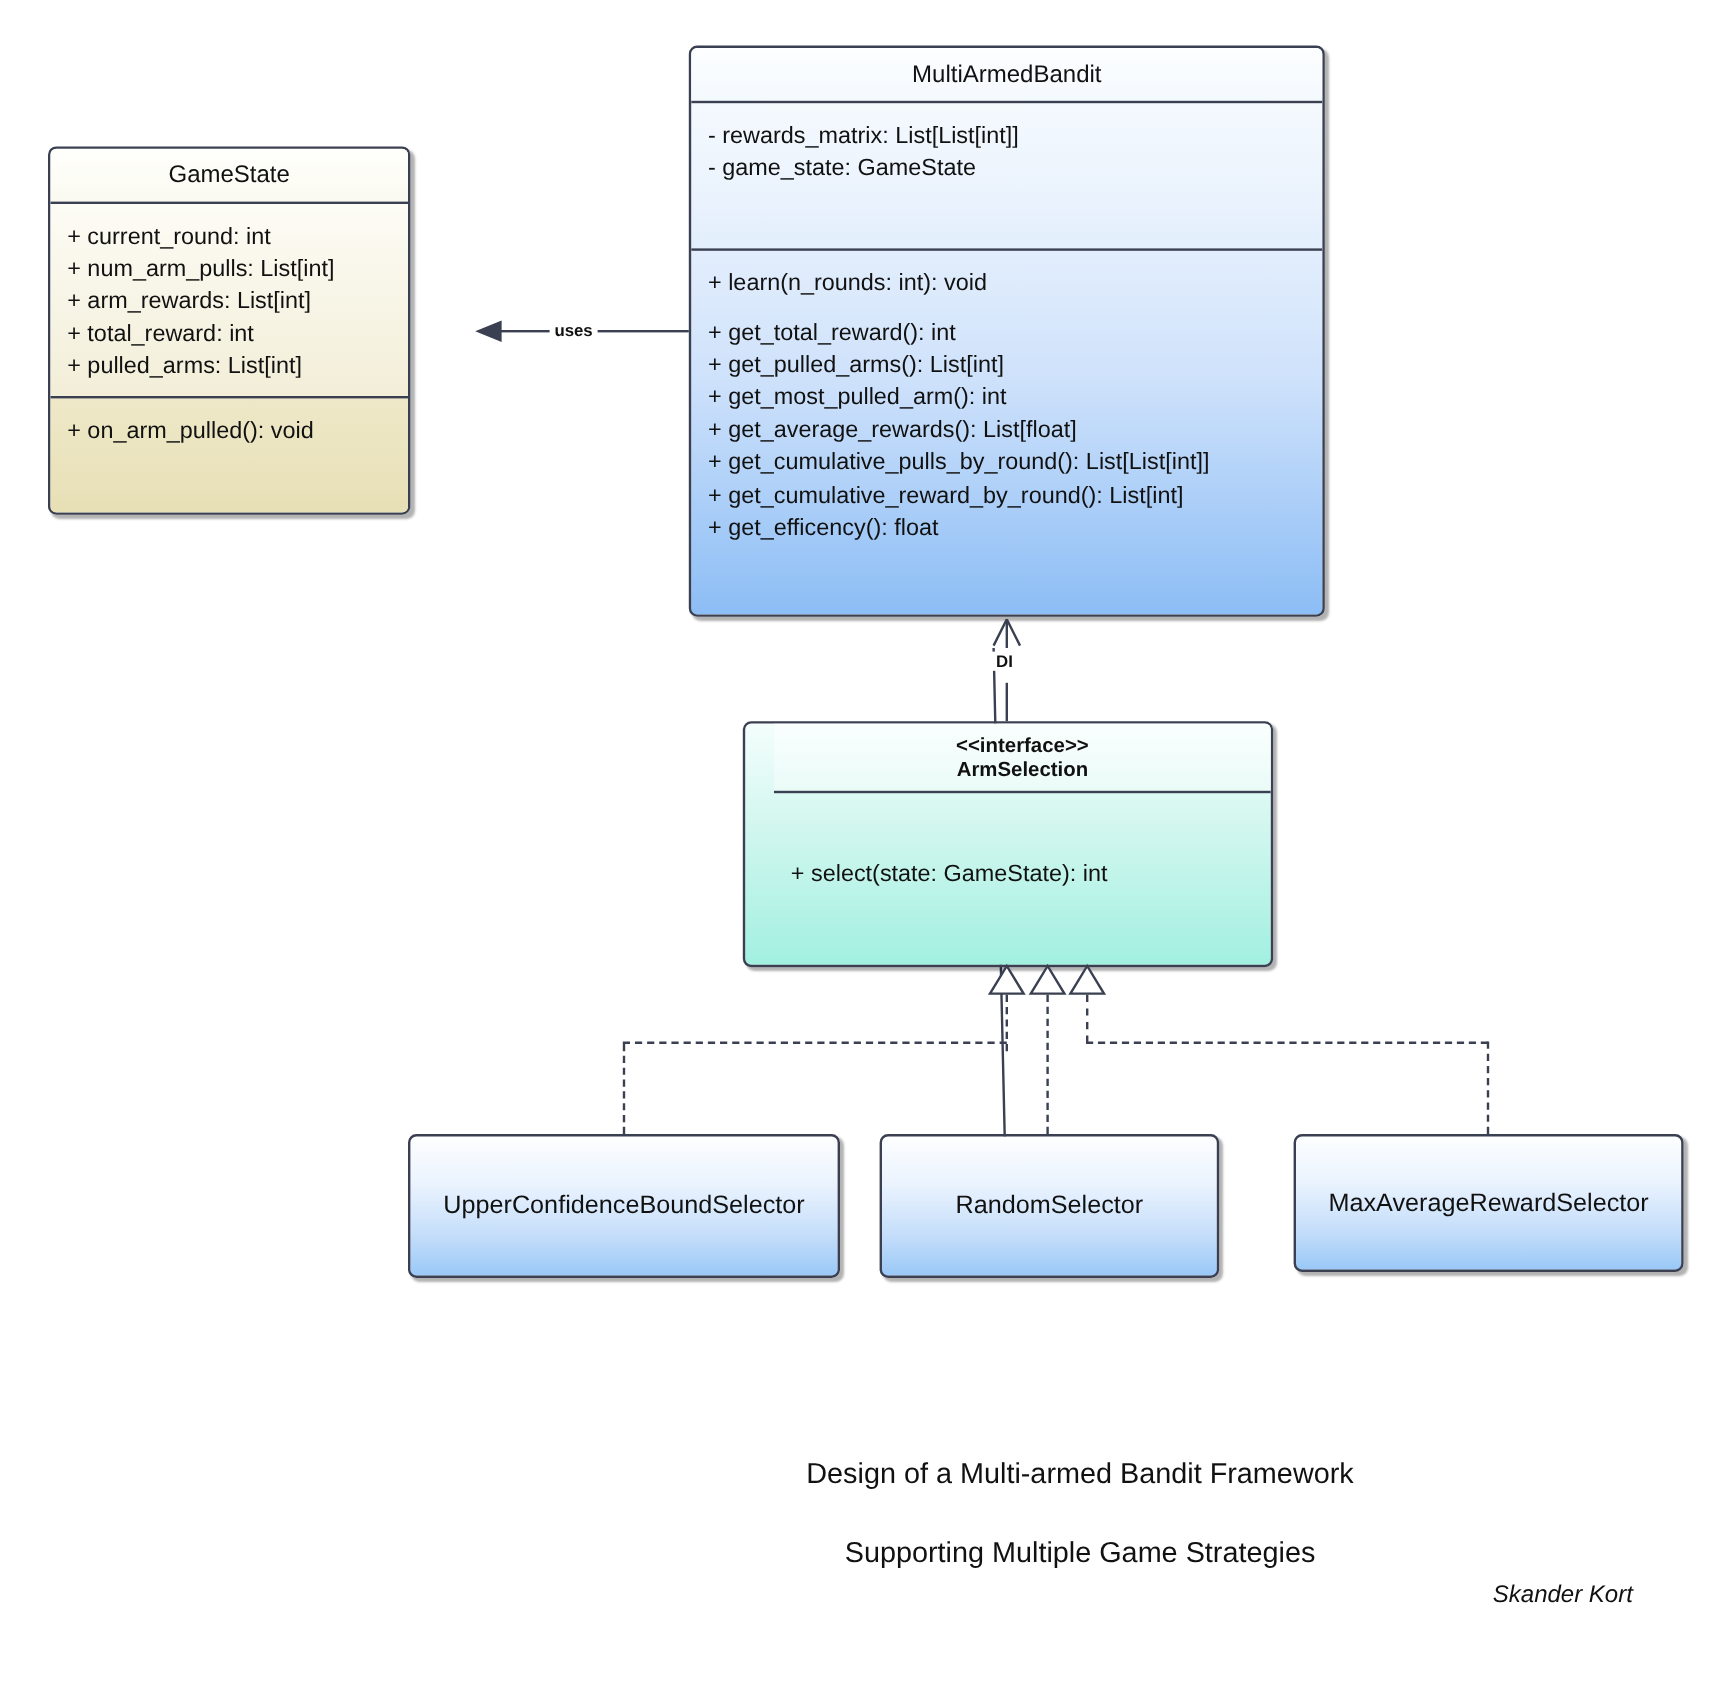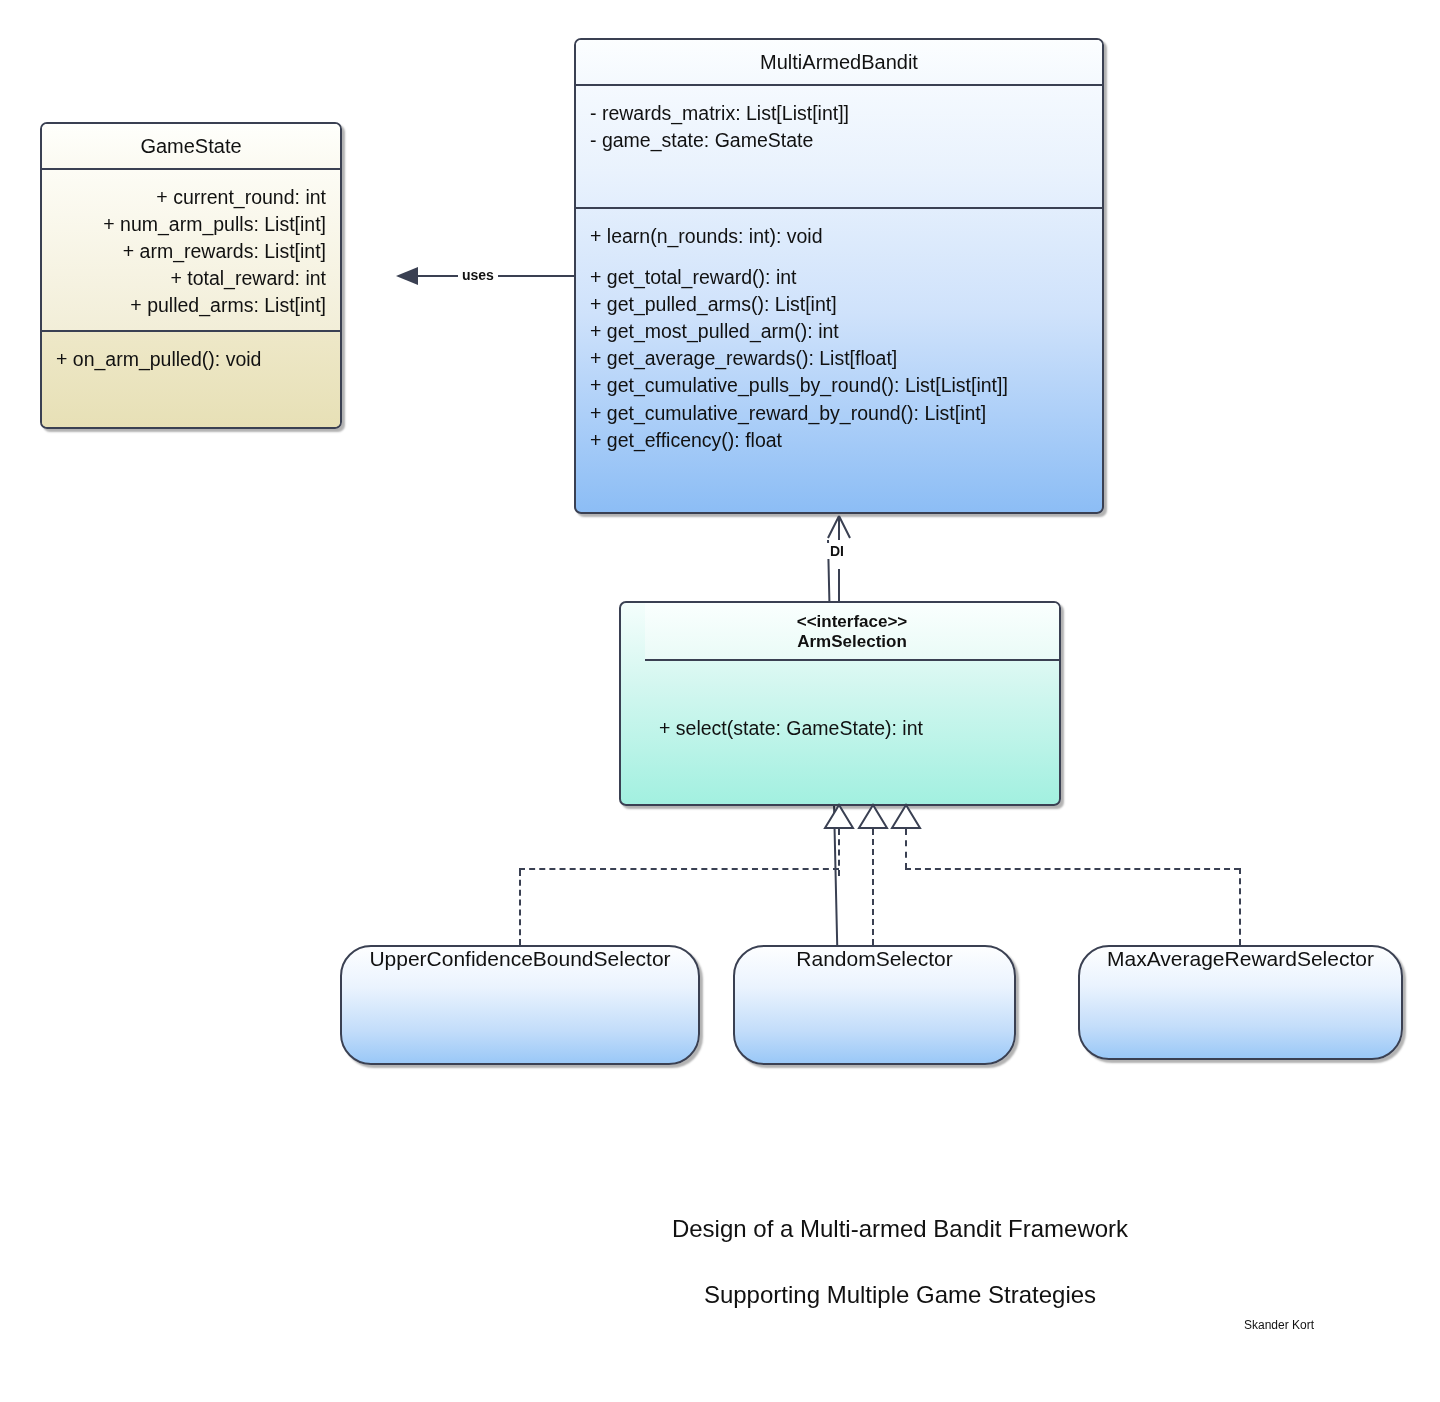--- a/index.html
+++ b/index.html
@@ -73,23 +73,22 @@
   .skin-teal {
     background: linear-gradient(180deg, #f4fefc 0%, #d4f7f0 40%, #a2f0e0 100%);
   }
   .skin-teal .uml-title {
     background: linear-gradient(180deg, #fafffe 0%, #eafbf7 100%);
   }
   
   .skin-plain {
     background: linear-gradient(180deg, #fdfeff 0%, #eaf3fe 35%, #c3ddfa 72%, #9ac8f7 100%);
     display: flex;
-    align-items: flex-start;
+    align-items: center;
     justify-content: center;
-    border-radius: 31px;
   }
   .plain-label {
     font-size: 21px;
     color: #111111;
     text-align: center;
     padding: 0 10px;
   }
 
   
   .edge { position: absolute; background: #3a4052; }
@@ -130,33 +129,34 @@
   .caption {
     position: absolute;
     text-align: center;
     font-size: 24px;
     color: #111111;
     line-height: 1.38;
     white-space: pre-line;
   }
   .signature {
     position: absolute;
-    font-size: 12px;
+    font-size: 20px;
     color: #111111;
     white-space: nowrap;
+    font-style: italic;
   }
 </style>
 </head>
 <body>
 
 <div id="canvas">
 
   <div class="uml-box skin-yellow" style="left:40px; top:122px; width:302px; height:307px;">
     <div class="uml-title" style="height:44px; line-height:44px;">GameState</div>
-    <div class="uml-section attrs" style="height:162px;text-align:right;">
+    <div class="uml-section attrs" style="height:162px;">
       <div class="uml-line">+ current_round: int</div>
       <div class="uml-line">+ num_arm_pulls: List[int]</div>
       <div class="uml-line">+ arm_rewards: List[int]</div>
       <div class="uml-line">+ total_reward: int</div>
       <div class="uml-line">+ pulled_arms: List[int]</div>
     </div>
     <div class="uml-section ops" style="height:97px;">
       <div class="uml-line">+ on_arm_pulled(): void</div>
     </div>
   </div>

